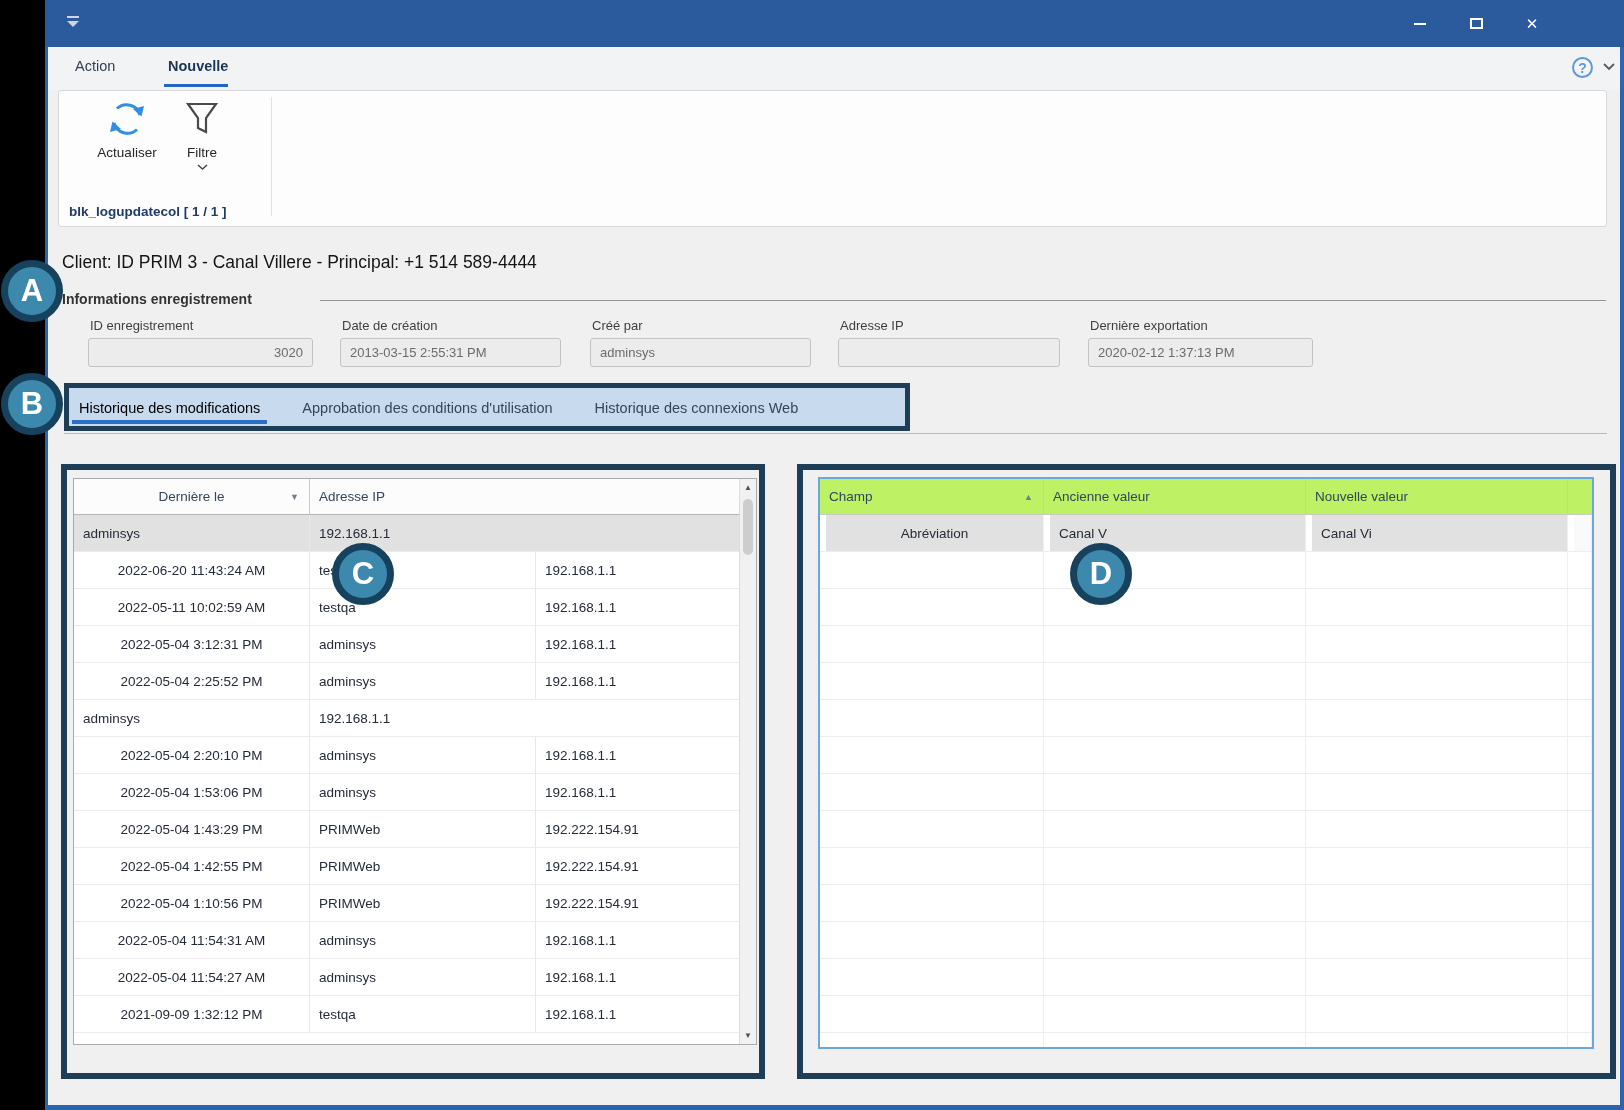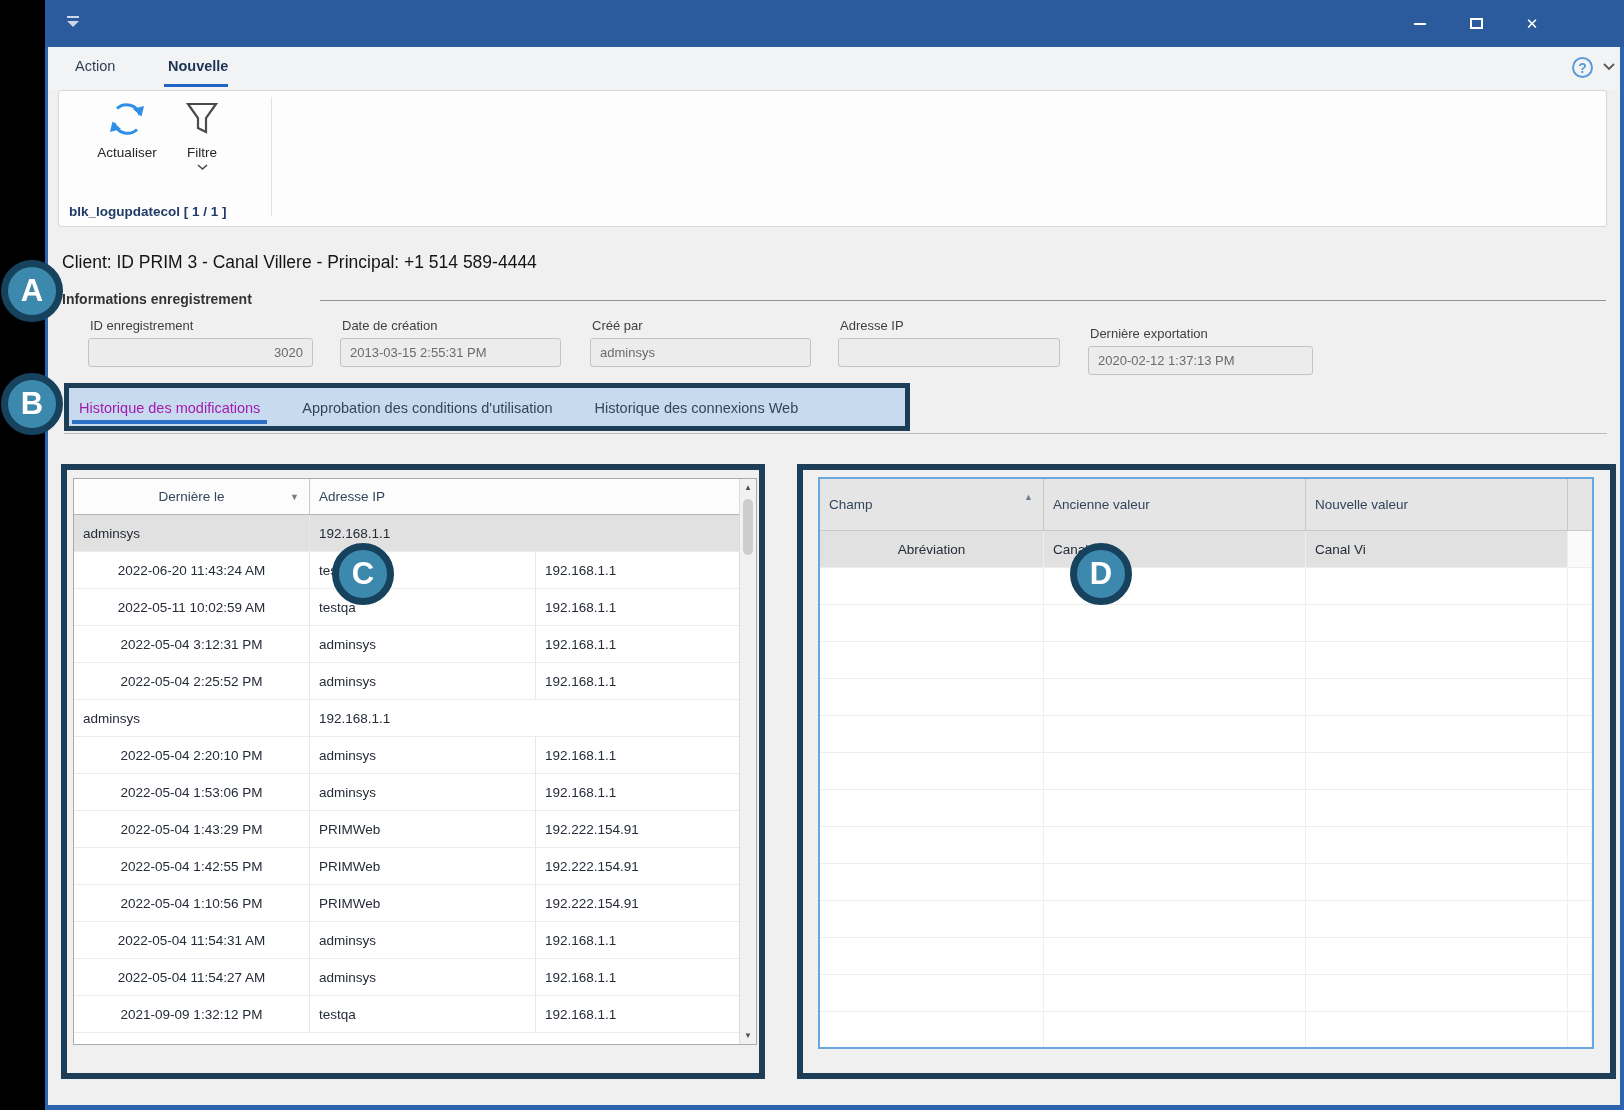--- a/index.html
+++ b/index.html
@@ -53,27 +53,27 @@
   .grpline{position:absolute;left:320px;top:300px;width:1286px;height:1px;background:#949494;}
   .field{position:absolute;top:318px;}
   .field .flabel{display:block;font-size:13px;color:#3f3f3f;margin-left:2px;}
   .field .fbox{display:block;margin-top:5px;height:29px;background:#ececec;border:1px solid #c3c3c3;
                border-radius:3px;font-size:13px;color:#6b6b6b;line-height:27px;padding:0 9px;
                overflow:hidden;white-space:nowrap;}
   .f0{left:88px;width:225px;} .f0 .fbox{text-align:right;}
   .f1{left:340px;width:221px;}
   .f2{left:590px;width:221px;}
   .f3{left:838px;width:222px;}
-  .f4{left:1088px;width:225px;margin-top:8px;}
+  .f4{left:1088px;width:225px;}
   
   .tabs-underline-ext{position:absolute;left:64px;top:433px;width:1543px;height:1px;background:#b9b9b9;}
   .viewtabs{position:absolute;left:69px;top:388px;width:836px;height:39px;background:var(--tabstrip-bg);
             display:flex;align-items:center;padding-left:10px;gap:42px;}
   .vtab{position:relative;font-size:14.5px;color:#33475c;white-space:nowrap;}
-  .vtab.active{color:#a21caf;}
+  .vtab.active{color:#000000;}
   .vtab.active::after{content:'';position:absolute;left:-7px;right:-7px;bottom:-8px;height:4px;
                       background:var(--accent-blue);}
   
   .tbl-left{position:absolute;left:73px;top:478px;width:684px;height:567px;background:#fff;
             border:1px solid #a8aaad;display:flex;}
   .tl-main{flex:1;overflow:hidden;}
   .thead{display:grid;grid-template-columns:236px 226px 1fr;height:36px;border-bottom:1px solid #b5b5b5;
          background:#fcfcfc;}
   .thcell{position:relative;display:flex;align-items:center;border-right:1px solid #c9c9c9;
           font-size:13.5px;color:#33455c;padding-left:9px;}
@@ -89,29 +89,29 @@
   .tcell.c0{justify-content:center;padding-left:0;}
   
   .sb{width:17px;background:#f1f1f1;border-left:1px solid #dcdcdc;position:relative;}
   .sb-up,.sb-down{position:absolute;left:0;width:100%;height:17px;display:flex;align-items:center;
                   justify-content:center;font-size:8px;color:#505050;}
   .sb-up{top:0;} .sb-down{bottom:0;}
   .sb-thumb{position:absolute;top:20px;left:3px;right:3px;height:56px;background:#cdcdcd;border-radius:7px;}
   
   .tbl-right{position:absolute;left:818px;top:477px;width:776px;height:572px;background:#fff;
              border:2px solid var(--right-table-border);overflow:hidden;}
-  .rhead{display:grid;grid-template-columns:224px 262px 262px 1fr;height:52px;
-         border-bottom:1px solid #c9c9c9;background:#e5e5e5;}
+  .rhead{display:grid;grid-template-columns:224px 262px 262px 1fr;height:36px;
+         border-bottom:1px solid #c9c9c9;background:#bef264;}
   .rhcell{position:relative;display:flex;align-items:center;border-right:1px solid #c9c9c9;
           font-size:13.5px;color:#33455c;padding-left:9px;}
   .rhcell:last-child{border-right:none;}
   .rhcell .sortarrow{position:absolute;right:10px;top:13px;}
   .rrow{display:grid;grid-template-columns:224px 262px 262px 1fr;height:37px;border-bottom:1px solid #ededed;}
   .rrow .tcell{border-right:1px solid #efefef;}
-  .rrow.selected .tcell{background:var(--selected-row);}
+  .rrow.selected .tcell{background:var(--selected-row);margin-left:6px;}
   .rrow.selected .tcell.trail{background:#fafafa;}
   
   .ann{position:absolute;z-index:20;pointer-events:none;}
   .ann-box{border:6px solid var(--annotation-navy);}
   .box-tabs{left:64px;top:383px;width:846px;height:48px;border-width:5px;}
   .box-left{left:61px;top:464px;width:704px;height:615px;}
   .box-right{left:797px;top:464px;width:819px;height:615px;}
   .marker{width:62px;height:62px;border-radius:50%;background:var(--marker-fill);
           border:7px solid var(--marker-border);display:flex;align-items:center;justify-content:center;
           color:#fff;font-weight:bold;font-size:31px;}

